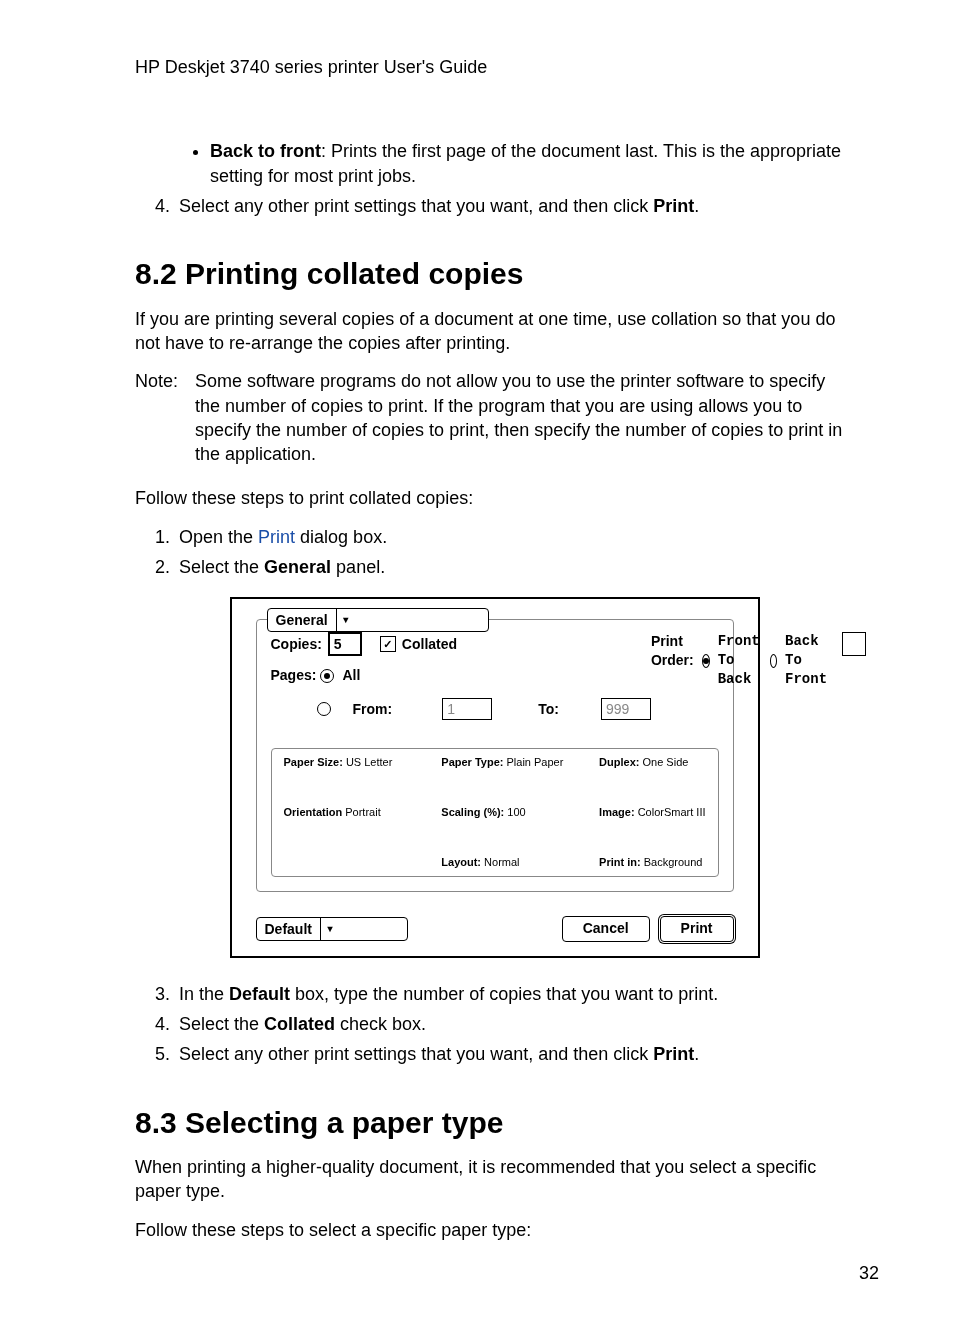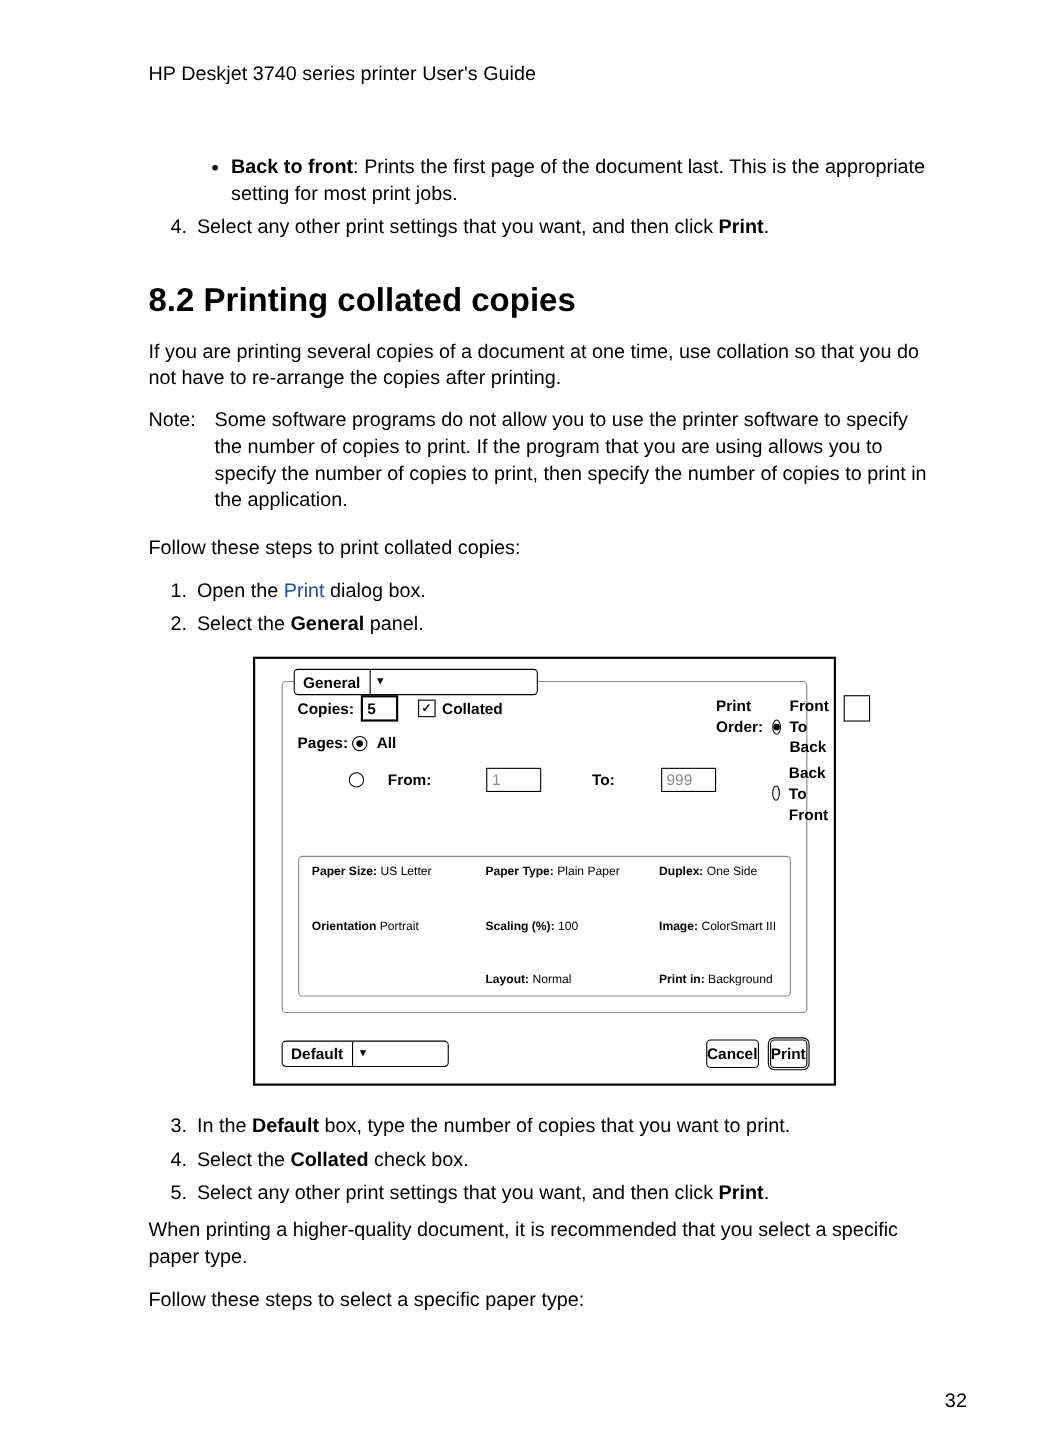--- a/index.html
+++ b/index.html
@@ -163,22 +163,23 @@
     background: #000;
     border-radius: 50%;
   }
   .print-order {
     display: flex;
     gap: 8px;
     align-items: flex-start;
   }
   .po-options {
     display: flex;
-    flex-direction: column;
+    flex-direction: row;
     gap: 4px;
+    font-family: Liberation Mono, monospace;
   }
   .po-line {
     display: flex;
     align-items: center;
     gap: 4px;
   }
   .collate-icon {
     width: 22px;
     height: 22px;
     border: 1px solid #000;
@@ -218,21 +219,21 @@
     align-items: center;
     margin-top: 24px;
   }
   .btn {
     display: inline-flex;
     align-items: center;
     justify-content: center;
     border: 1px solid #000;
     border-radius: 4px;
     height: 24px;
-    padding: 0 0;
+    padding: 0 20px;
     font-weight: bold;
     font-size: 14px;
     background: #fff;
   }
   .btn.double {
     box-shadow: 0 0 0 1px #fff, 0 0 0 2px #000;
   }
   .btns-right {
     display: flex;
     gap: 10px;
@@ -375,18 +376,19 @@
         <span>In the </span><span class="bold">Default</span><span> box, type the number of copies that you want to print.</span>
       </li>
       <li>
         <span>Select the </span><span class="bold">Collated</span><span> check box.</span>
       </li>
       <li>
         <span>Select any other print settings that you want, and then click </span><span class="bold">Print</span><span>.</span>
       </li>
     </ol>
 
+    <h2 class="section">8.3  Selecting a paper type</h2>
     <p class="para">When printing a higher-quality document, it is recommended that you select a specific paper type.</p>
     <p class="para">Follow these steps to select a specific paper type:</p>
   </div>
 
   <div class="page-number">32</div>
 </div>
 
 </body></html>

